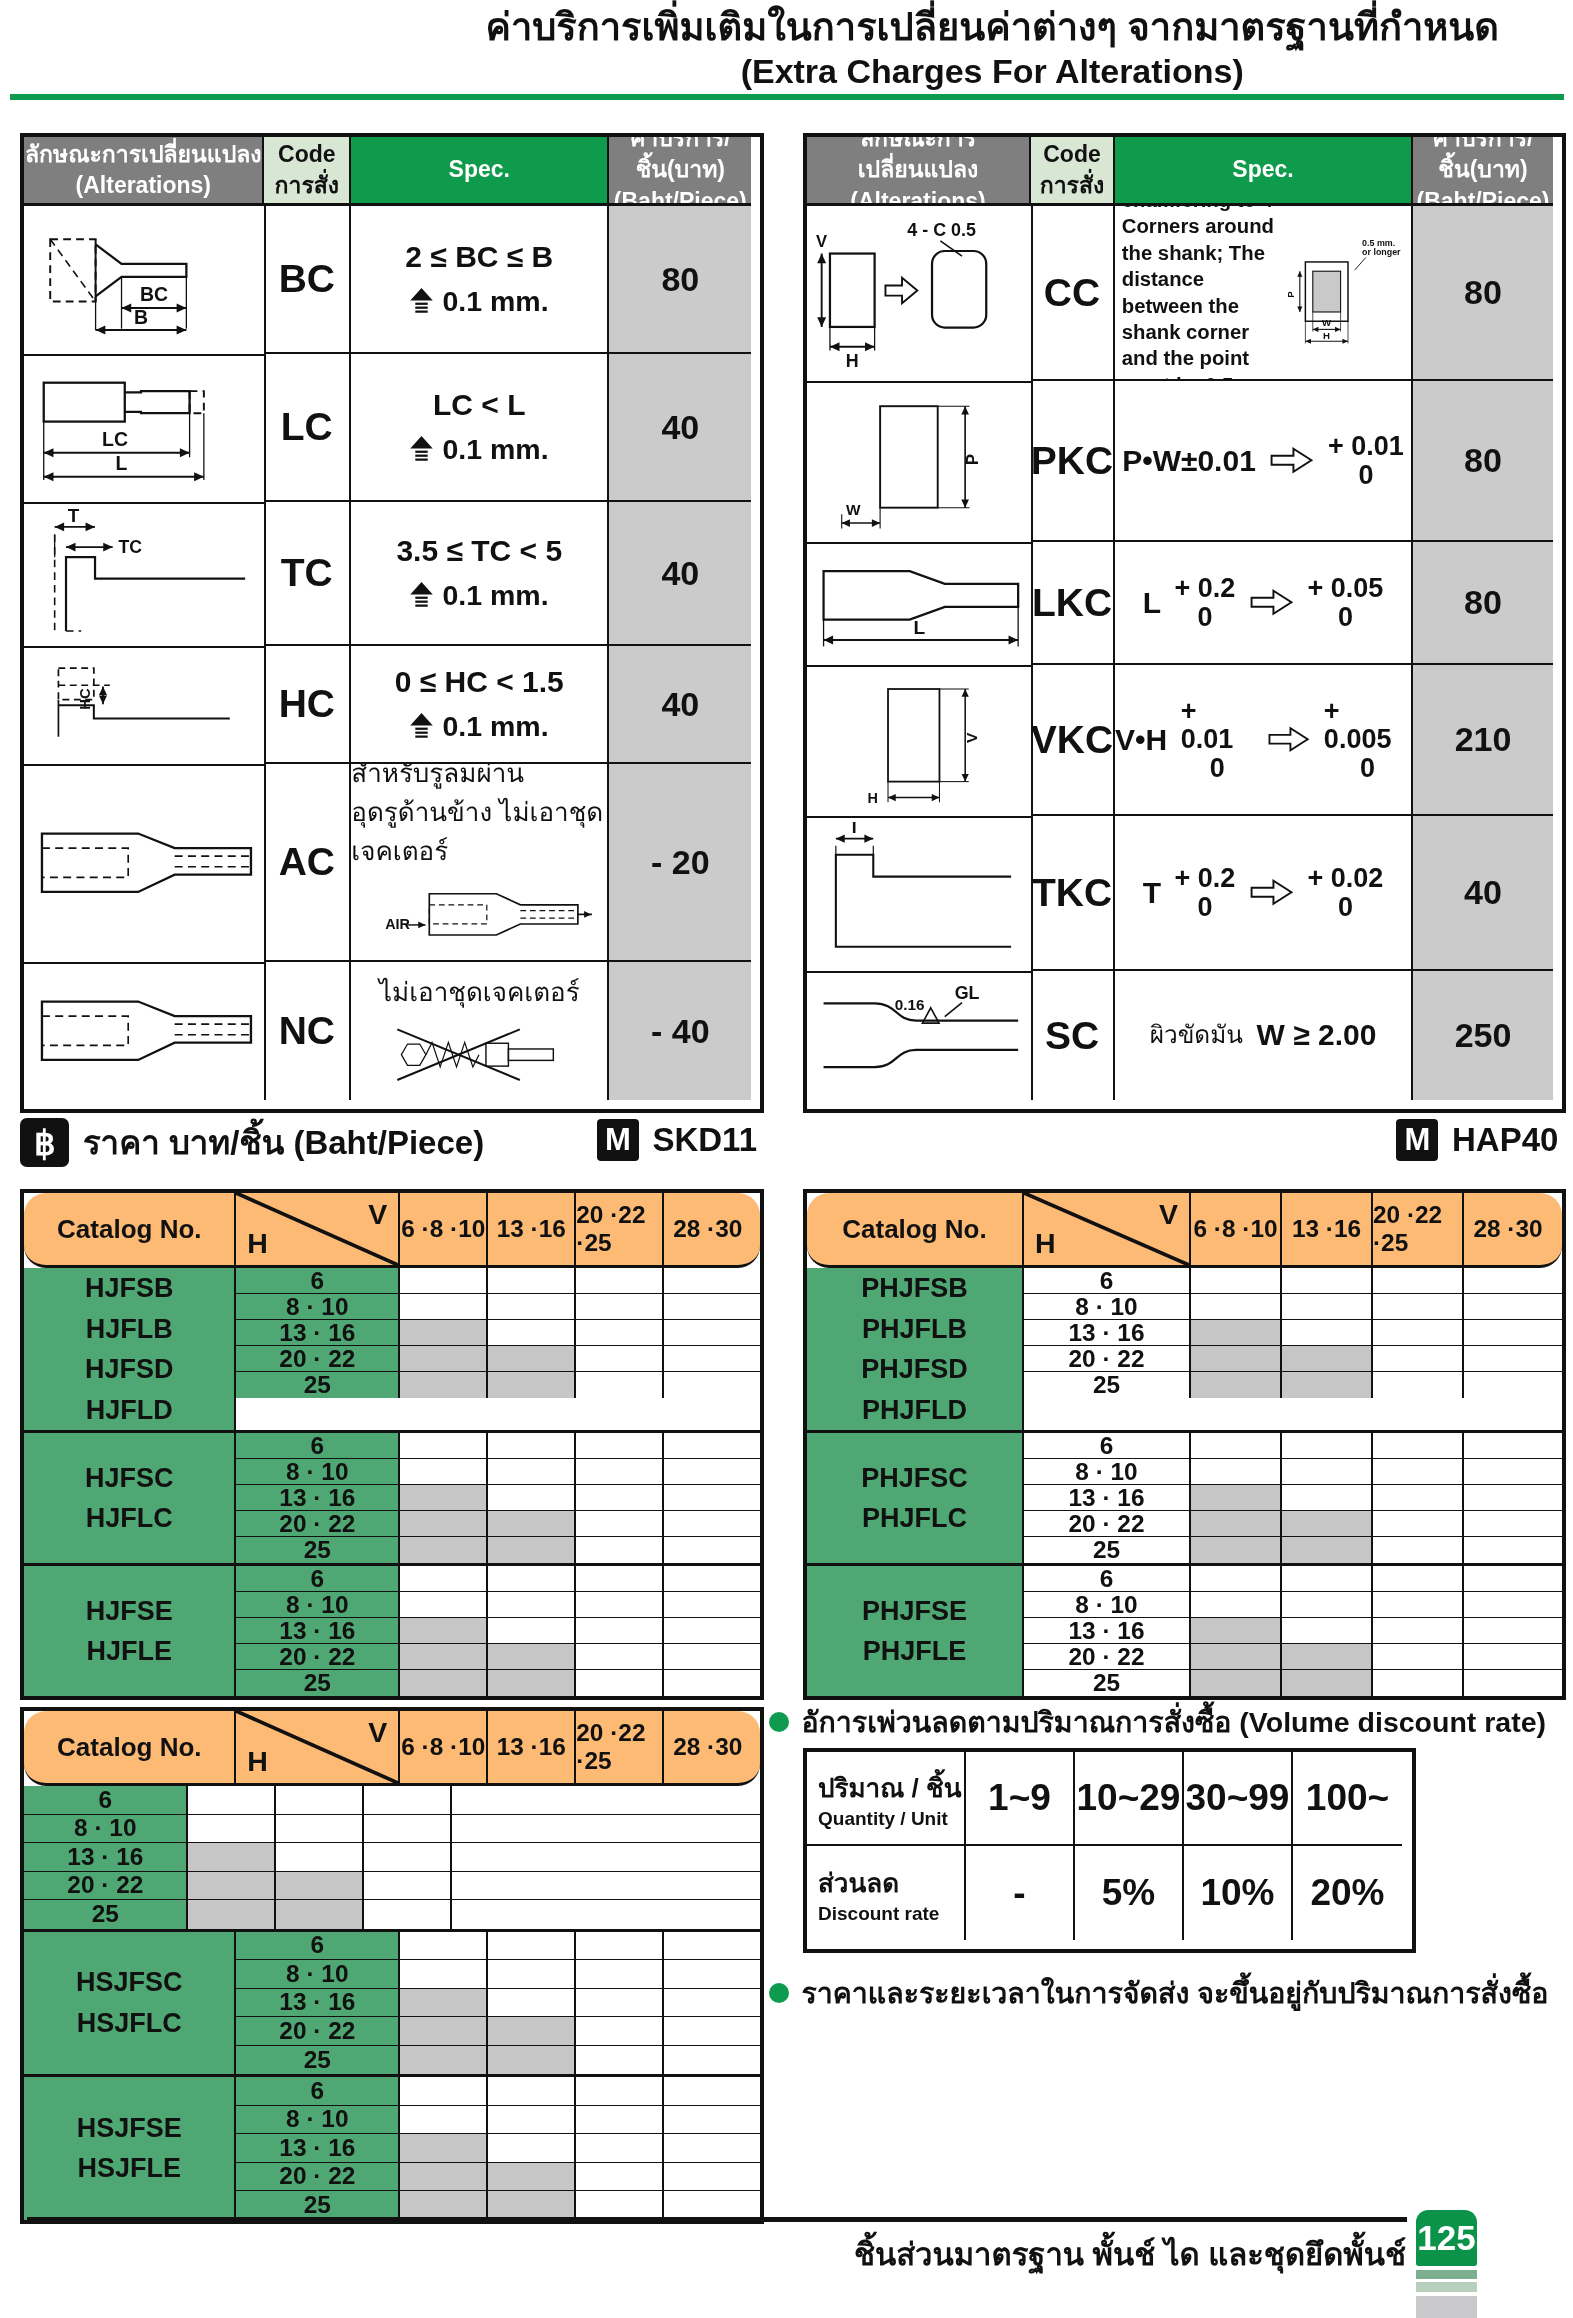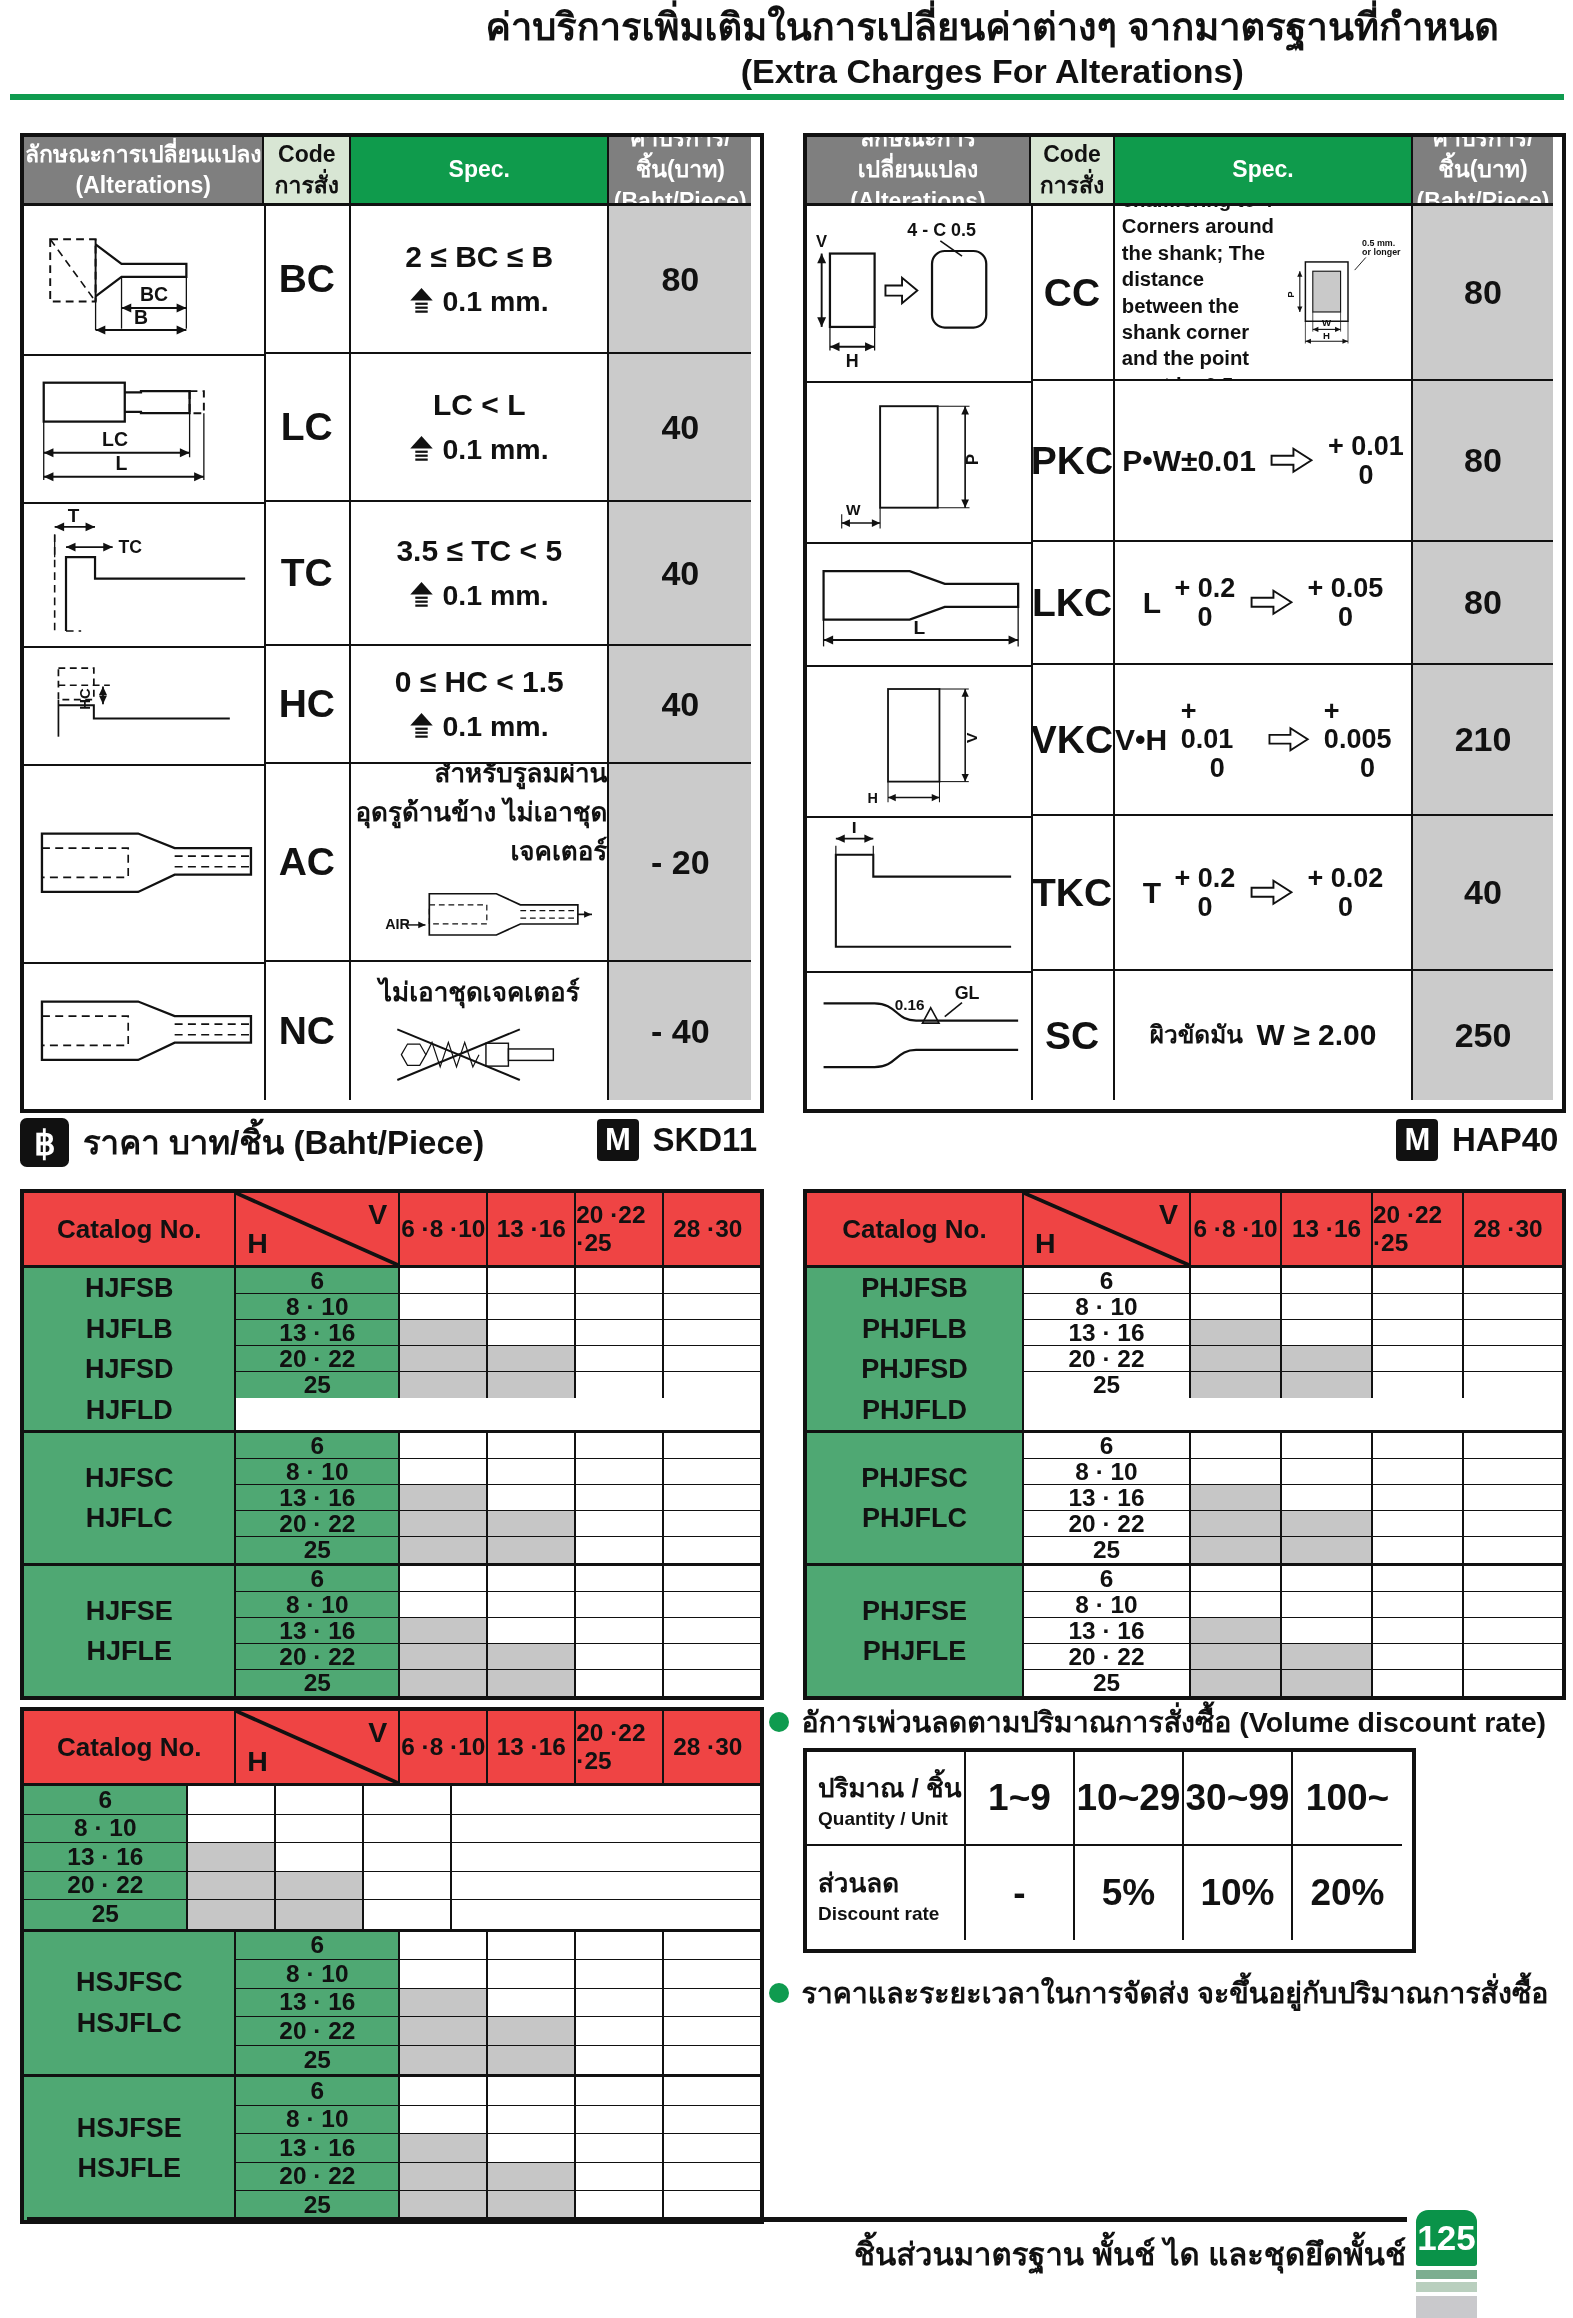--- a/index.html
+++ b/index.html
@@ -17,38 +17,38 @@
   .alt-cell.lastcol{border-right:none;}
   .alt-cell.lastrow{border-bottom:none;}
   .alt-head{font-weight:bold;font-size:23px;text-align:center;line-height:1.35;border-bottom-width:3.4px;}
   .h-gray{background:#7f7f7f;color:#fff;}
   .h-code{background:#d8e6d4;color:#111;}
   .h-green{background:#0f9b4c;color:#fff;}
   .code-cell{font-size:39px;font-weight:bold;}
   .price-cell{background:#cbcbcb;font-size:34px;font-weight:bold;}
   .spec-line1{font-size:30px;font-weight:bold;text-align:center;}
   .spec-step{display:flex;align-items:center;gap:9.5px;font-size:28.5px;font-weight:bold;margin-top:11px;}
-  .spec-th{font-size:26px;font-weight:bold;text-align:right;line-height:1.5;}
+  .spec-th{font-size:26px;font-weight:normal;text-align:left;line-height:1.5;}
   .formula{display:flex;align-items:center;justify-content:center;gap:13.6px;font-size:30px;font-weight:bold;}
   .frac{display:inline-flex;flex-direction:column;align-items:center;line-height:1.05;font-size:27px;font-weight:bold;}
   .cc-wrap{display:flex;align-items:center;gap:5.4px;padding:0 6.8px;}
   .cc-text{font-size:20.3px;font-weight:bold;text-align:left;line-height:1.3;width:56%;}
   .diag{display:flex;align-items:center;justify-content:center;width:100%;height:100%;}
   .diag svg{max-width:94%;max-height:92%;}
   
   .sec-label{position:absolute;display:flex;align-items:center;gap:13.6px;font-weight:bold;}
   .bbox{width:49px;height:49px;background:#111;color:#fff;border-radius:6.8px;display:flex;
         align-items:center;justify-content:center;font-size:34px;font-weight:bold;}
   .mbox{width:42px;height:42px;background:#111;color:#fff;border-radius:4.1px;display:flex;
         align-items:center;justify-content:center;font-size:31px;font-weight:bold;}
   .sec-text{font-size:33px;}
   .mat-text{font-size:33px;}
   
   .price-table{position:absolute;border:4.1px solid #111;background:#fff;}
-  .pt-header{display:flex;border-bottom:3.4px solid #111;background:#ef4444;}
+  .pt-header{display:flex;border-bottom:3.4px solid #111;background:#fdba74;border-radius:22px;}
   .pt-hcell{border-right:2px solid #111;display:flex;align-items:center;justify-content:center;
             font-weight:bold;font-size:24.4px;color:#111;box-sizing:border-box;}
   .pt-hcell:last-child{border-right:none;}
   .pt-diag{position:relative;}
   .pt-diag .v{position:absolute;top:5.4px;right:11px;font-size:28.5px;font-weight:bold;}
   .pt-diag .h{position:absolute;bottom:5.4px;left:11px;font-size:28.5px;font-weight:bold;}
   .pt-group{display:flex;border-bottom:3.4px solid #111;}
   .pt-group:last-child{border-bottom:none;}
   .pt-cat{background:#4fa873;display:flex;flex-direction:column;align-items:center;justify-content:center;
           font-weight:bold;font-size:27px;line-height:1.5;border-right:2px solid #111;box-sizing:border-box;}

